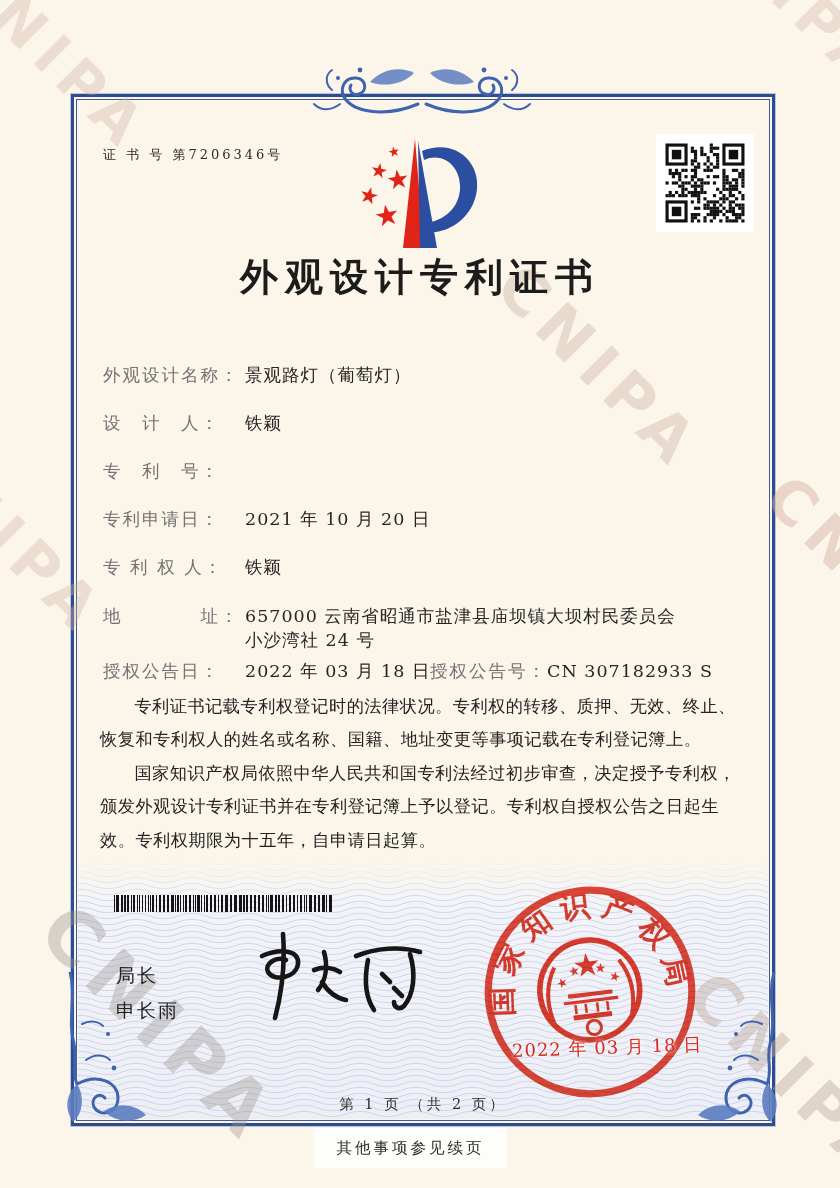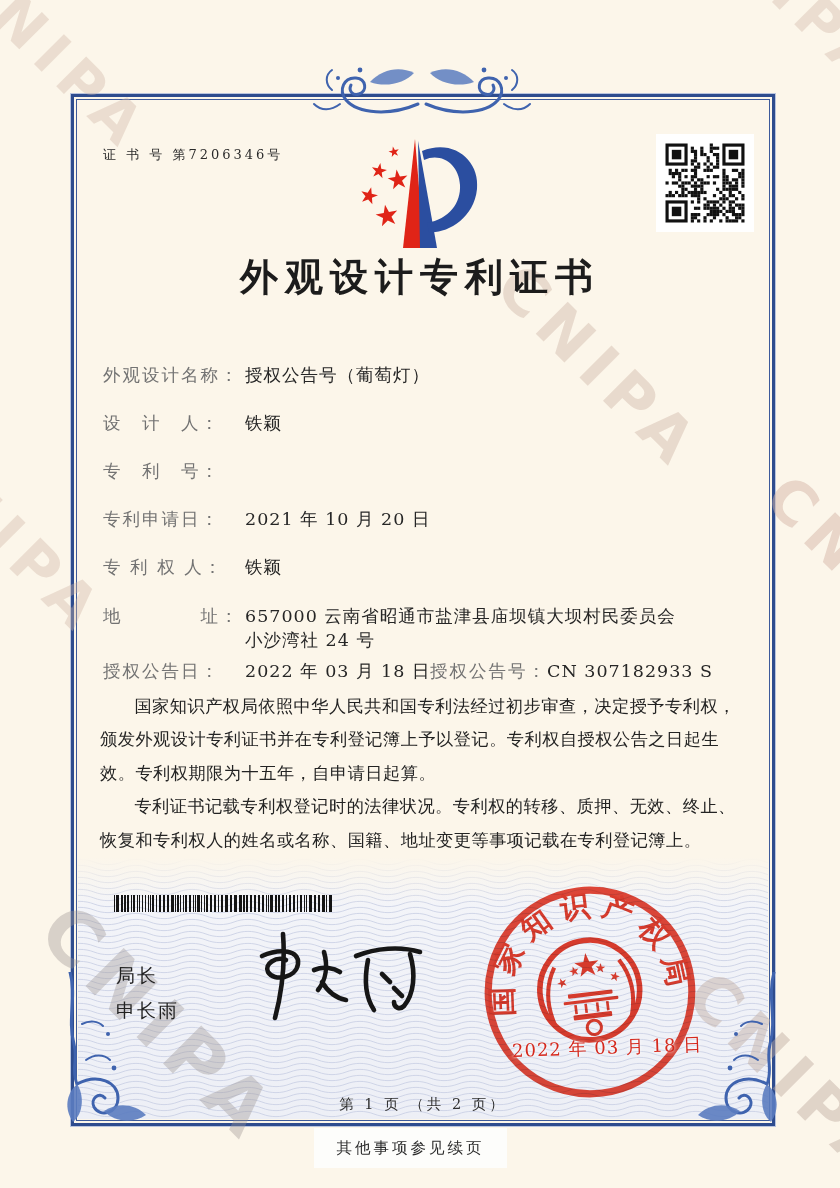--- a/index.html
+++ b/index.html
@@ -433,21 +433,21 @@
       <rect x="9.5" y="66.38" width="22.12" height="22.12" fill="#111"></rect>
       <rect x="12.66" y="69.54" width="15.8" height="15.8" fill="#fff"></rect>
       <rect x="15.82" y="72.7" width="9.48" height="9.48" fill="#111"></rect>
     </svg>
 
   <h1 class="title">外观设计专利证书</h1>
 
   <div class="fields">
     <div class="frow">
       <span class="flabel">外观设计名称：</span>
-      <span class="fvalue">授权公告号（葡萄灯）</span>
+      <span class="fvalue">景观路灯（葡萄灯）</span>
     </div>
     <div class="frow">
       <span class="flabel">设　计　人：</span>
       <span class="fvalue">铁颖</span>
     </div>
     <div class="frow">
       <span class="flabel">专　利　号：</span>
     </div>
     <div class="frow">
       <span class="flabel">专利申请日：</span>
@@ -465,22 +465,22 @@
       <span class="flabel">授权公告日：</span>
       <span class="fvalue">2022 年 03 月 18 日</span>
       <span class="grant-right">
         <span class="flabel">授权公告号：</span>
         <span class="fvalue">CN 307182933 S</span>
       </span>
     </div>
   </div>
 
   <div class="paras">
+    <p>专利证书记载专利权登记时的法律状况。专利权的转移、质押、无效、终止、恢复和专利权人的姓名或名称、国籍、地址变更等事项记载在专利登记簿上。</p>
     <p>国家知识产权局依照中华人民共和国专利法经过初步审查，决定授予专利权，颁发外观设计专利证书并在专利登记簿上予以登记。专利权自授权公告之日起生效。专利权期限为十五年，自申请日起算。</p>
-    <p>专利证书记载专利权登记时的法律状况。专利权的转移、质押、无效、终止、恢复和专利权人的姓名或名称、国籍、地址变更等事项记载在专利登记簿上。</p>
   </div>
 
   <svg class="barcode" id="barcode" viewBox="0 0 219 17">
       <rect x="0" y="0" width="1" height="17" fill="#141414"></rect>
       <rect x="2" y="0" width="3" height="17" fill="#141414"></rect>
       <rect x="7" y="0" width="2" height="17" fill="#141414"></rect>
       <rect x="10" y="0" width="2" height="17" fill="#141414"></rect>
       <rect x="13" y="0" width="2" height="17" fill="#141414"></rect>
       <rect x="17" y="0" width="1" height="17" fill="#141414"></rect>
       <rect x="19" y="0" width="2" height="17" fill="#141414"></rect>

